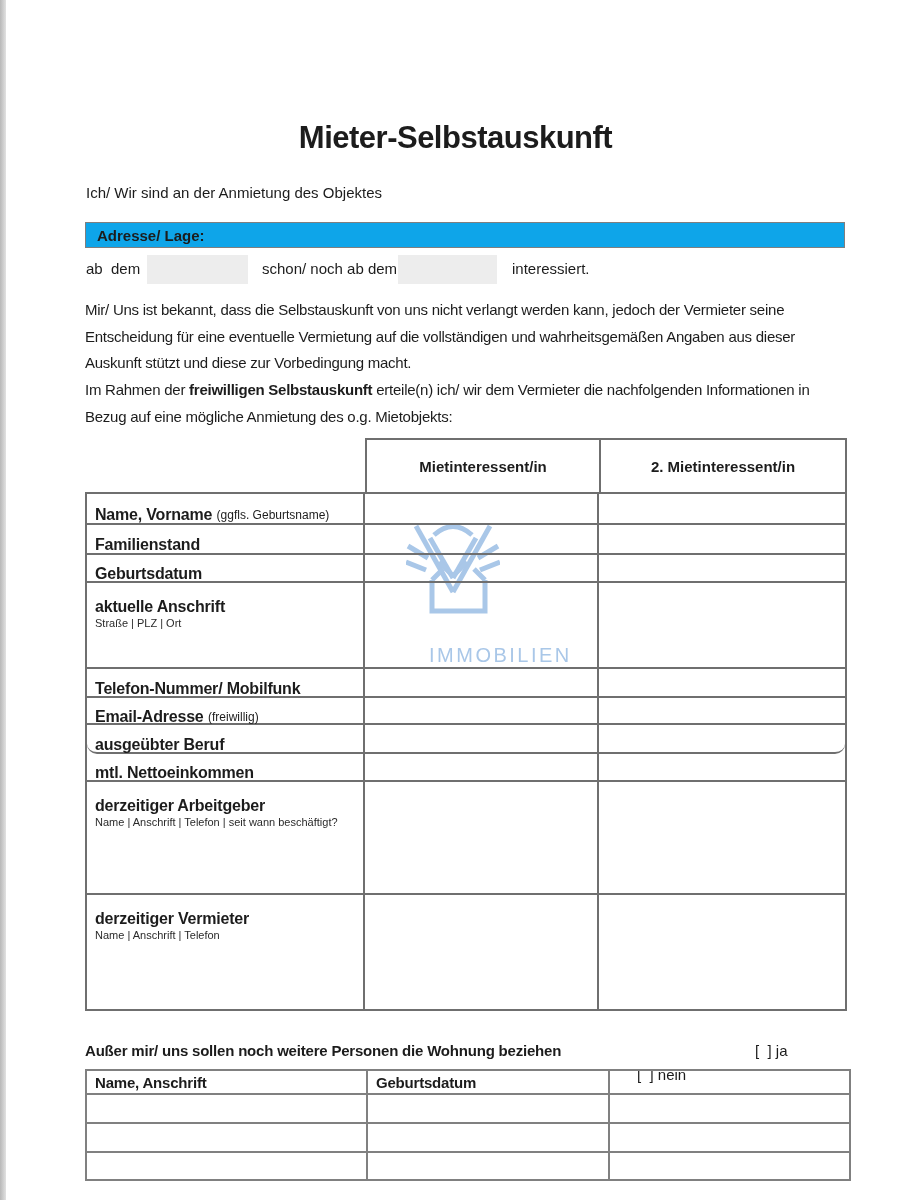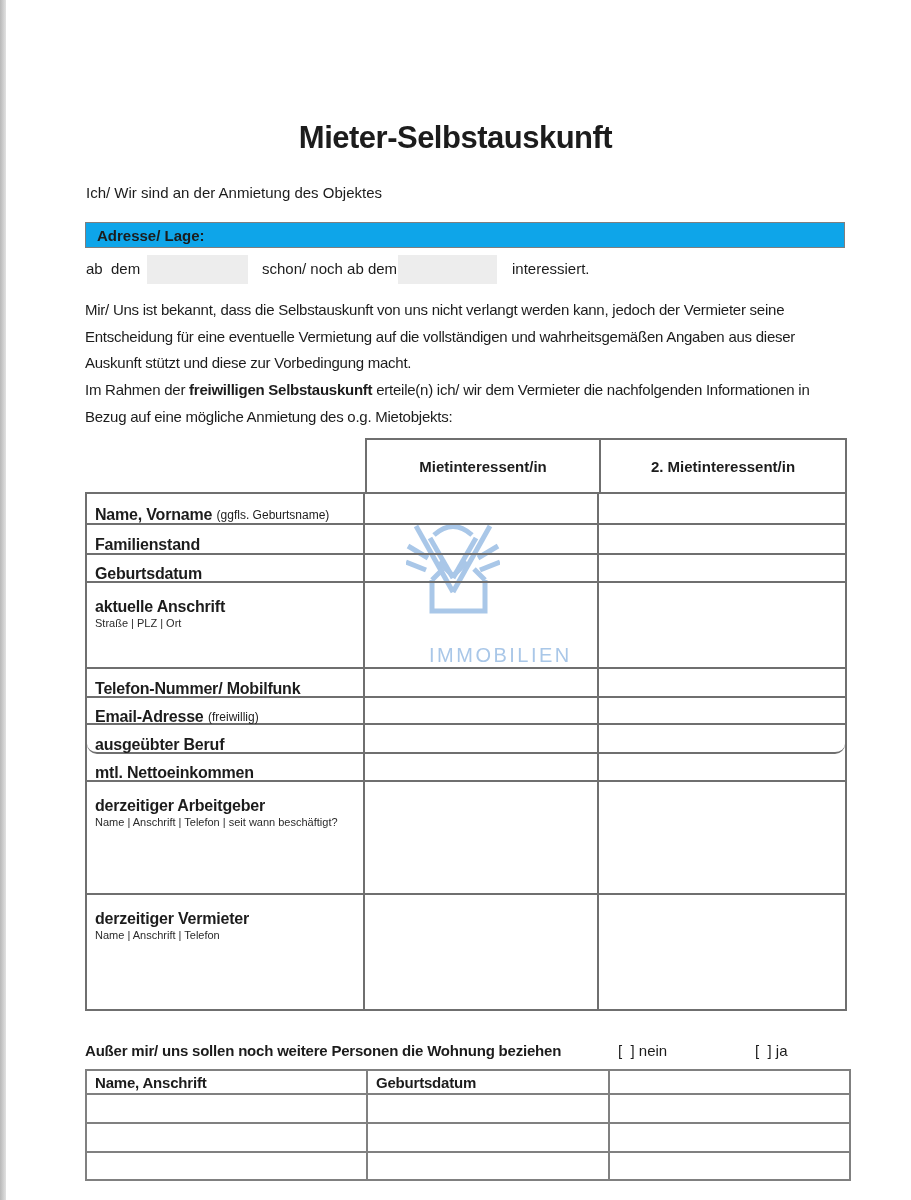--- a/index.html
+++ b/index.html
@@ -46,21 +46,21 @@
   .mt-row .rowsub{font-size:11px;font-weight:normal;color:#2a2a2a;margin-top:1px;}
   .mt-c1.vcenter{display:flex;align-items:center;}
   .rh0{height:31px;} .rh1{height:30px;} .rh2{height:28px;} .rh3{height:86px;}
   .rh4{height:29px;} .rh5{height:27px;} .rh6{height:29px;border-radius:10px;} .rh7{height:28px;}
   .rh8{height:113px;} .rh9{height:114px;}
 
   
   .q-line{position:absolute;top:1042px;font-size:15px;}
   .q-main{left:85px;font-weight:bold;letter-spacing:-0.2px;}
   .q-opt{white-space:pre;}
-  .q-no{left:618px;} .q-yes{left:755px;}
+  .q-no{left:637px;margin-top:24px;} .q-yes{left:755px;}
   .btable{position:absolute;left:85px;top:1069px;width:762px;z-index:1;
         border:2px solid #808080;}
   .bt-row{display:flex;}
   .bt-header{height:24px;border-bottom:2px solid #808080;}
   .bt-r{height:29px;border-bottom:2px solid #808080;}
   .bt-r:last-child{border-bottom:none;height:26px;}
   .bt-c1{width:281px;border-right:2px solid #808080;}
   .bt-c2{width:242px;border-right:2px solid #808080;}
   .bt-c3{flex:1;}
   .bt-header div{display:flex;align-items:flex-end;padding:0 8px 2px 8px;

